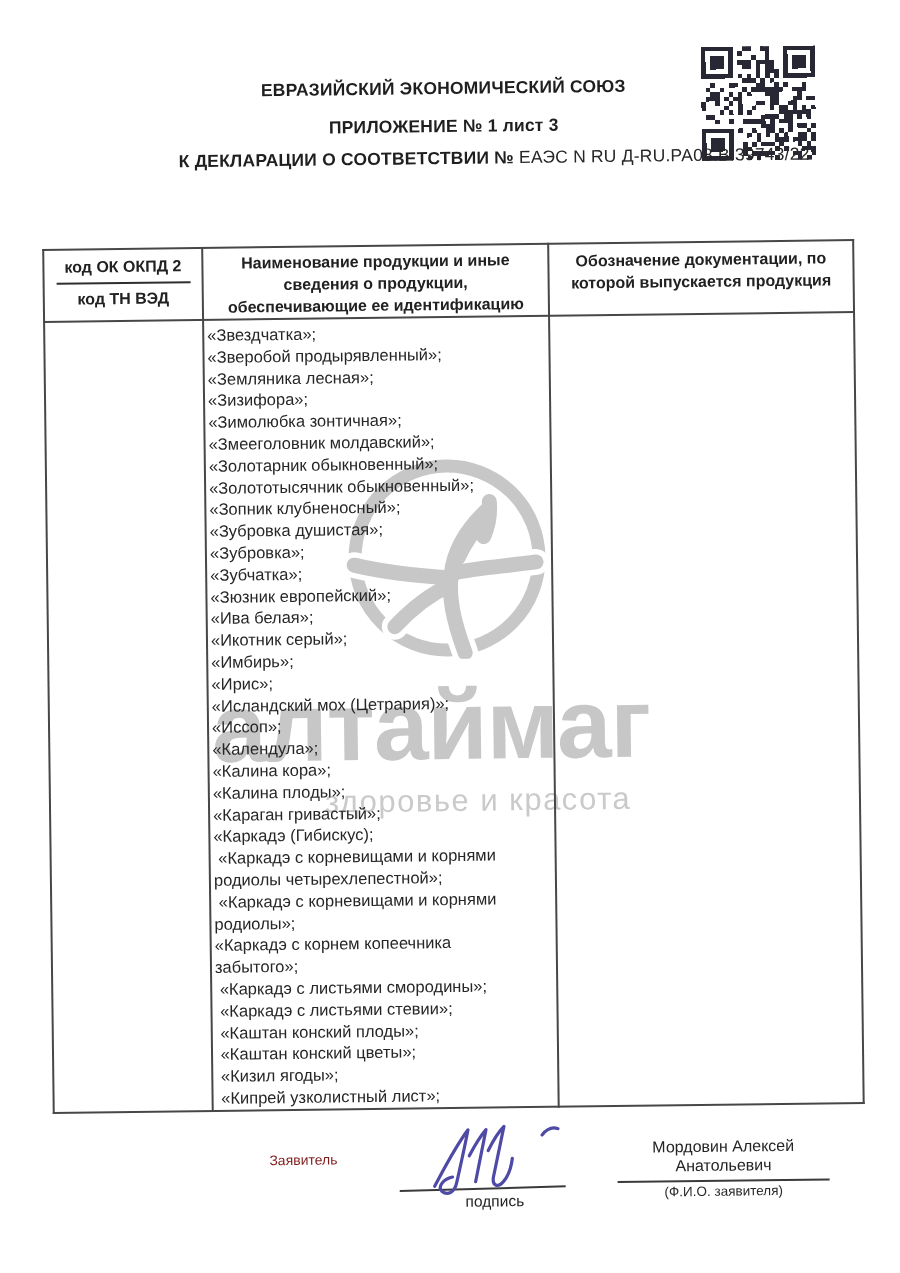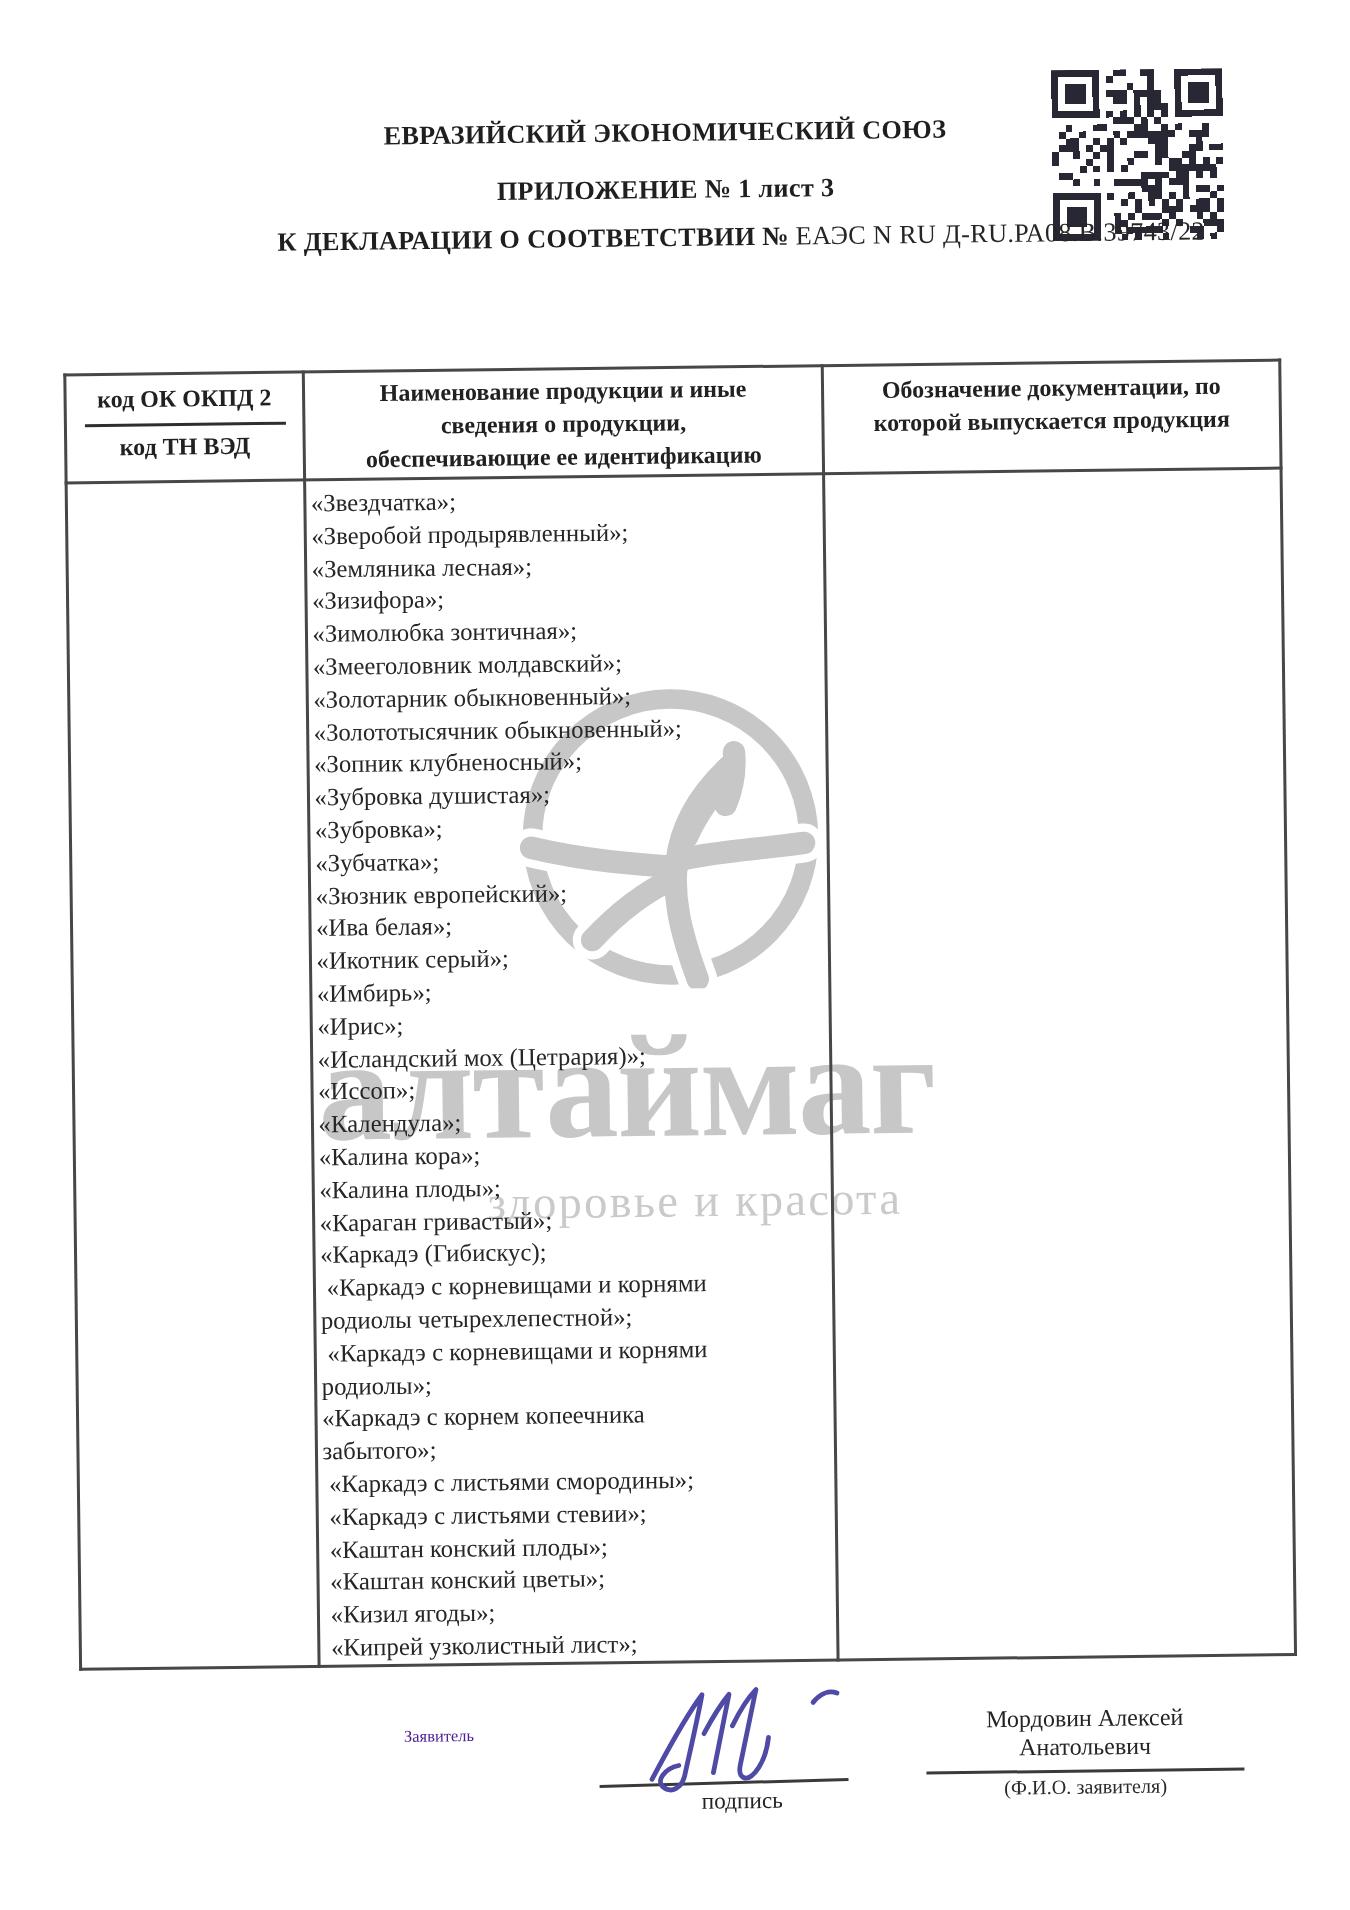--- a/index.html
+++ b/index.html
@@ -1,18 +1,18 @@
 <!DOCTYPE html>
 <html><head>
 <meta charset="utf-8">
 <style>
   html,body{margin:0;padding:0;background:#ffffff;}
   .page{
     position:relative;width:900px;height:1273px;background:#ffffff;
-    overflow:hidden;font-family:Liberation Serif, serif;color:#272727;
+    overflow:hidden;font-family:Liberation Sans, sans-serif;color:#272727;
   }
   .rot{position:absolute;inset:0;transform:rotate(-0.7deg);transform-origin:450px 640px;}
   .abs{position:absolute;}
 
   
   .hline{position:absolute;left:0;width:900px;text-align:center;font-weight:bold;
          font-size:17.5px;color:#1f1f1f;letter-spacing:0.2px;z-index:4;}
   .h1{top:78px;}
   .h2{top:116px;}
   .h3{top:148px;left:150px;width:700px;white-space:pre;text-align:center;}
@@ -41,21 +41,21 @@
   .c1h{left:50px;top:254px;width:155px;font-size:16px;}
   .c1h-line{margin:6px auto 6px;width:134px;height:2px;background:#2e2e2e;}
   .c2h{left:209px;top:250px;width:342px;font-size:16px;line-height:22px;}
   .c3h{left:555px;top:252px;width:301px;font-size:16px;line-height:22px;}
 
   .plist{left:211px;top:322px;width:345px;font-size:16.5px;line-height:21.8px;
          color:#262626;white-space:pre;z-index:3;}
   .pline{height:21.8px;}
 
   
-  .f-applicant{left:263px;top:1150px;font-size:11px;color:#4c1d95;z-index:3;}
+  .f-applicant{left:263px;top:1150px;font-size:14px;color:#7f1d1d;z-index:3;}
   .sig{left:416px;top:1120px;z-index:4;}
   .sig-line{left:393px;top:1188px;width:166px;height:2px;background:#3a3a3a;
             transform:rotate(-0.9deg);z-index:3;}
   .sig-caption{left:428px;top:1193px;width:120px;text-align:center;font-size:15.5px;
                color:#242424;z-index:3;}
   .name-block{left:613px;top:1141px;width:208px;text-align:center;font-size:16px;
               line-height:18.5px;color:#242424;z-index:3;}
   .name-line{left:611px;top:1183px;width:212px;height:2px;background:#3a3a3a;z-index:3;}
   .name-caption{left:613px;top:1187px;width:208px;text-align:center;font-size:13.5px;
                 color:#2a2a2a;z-index:3;}

